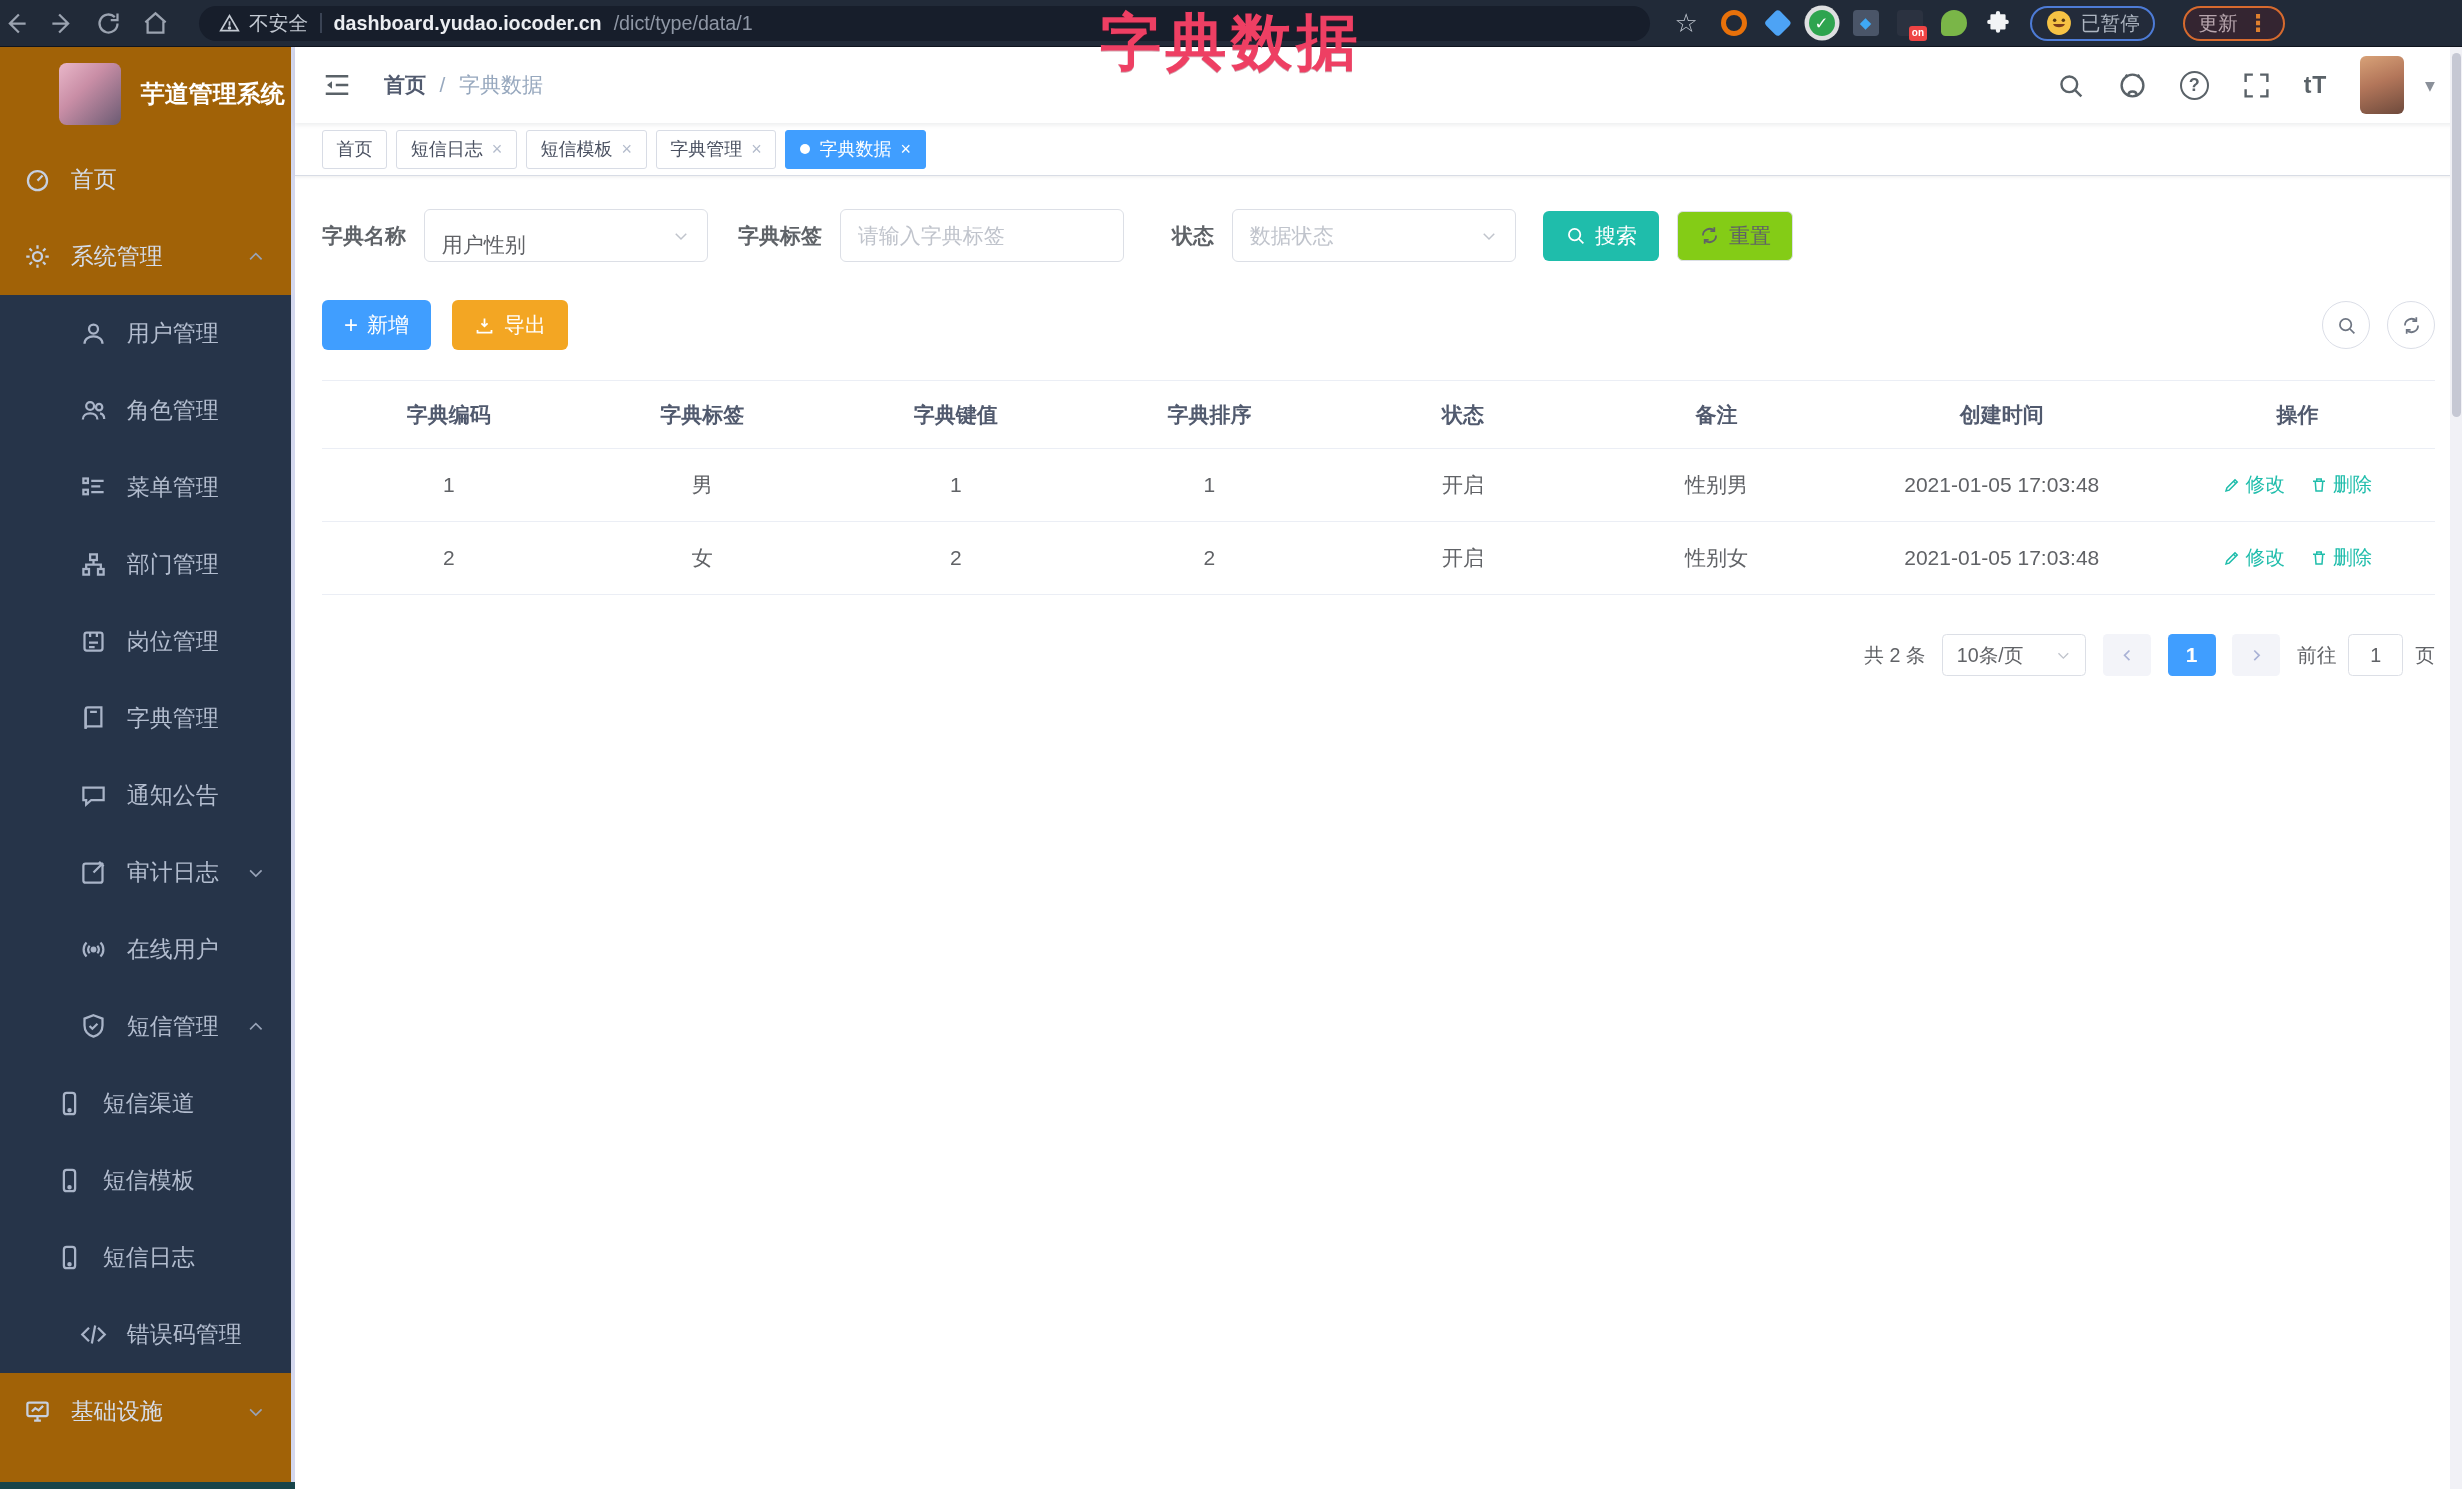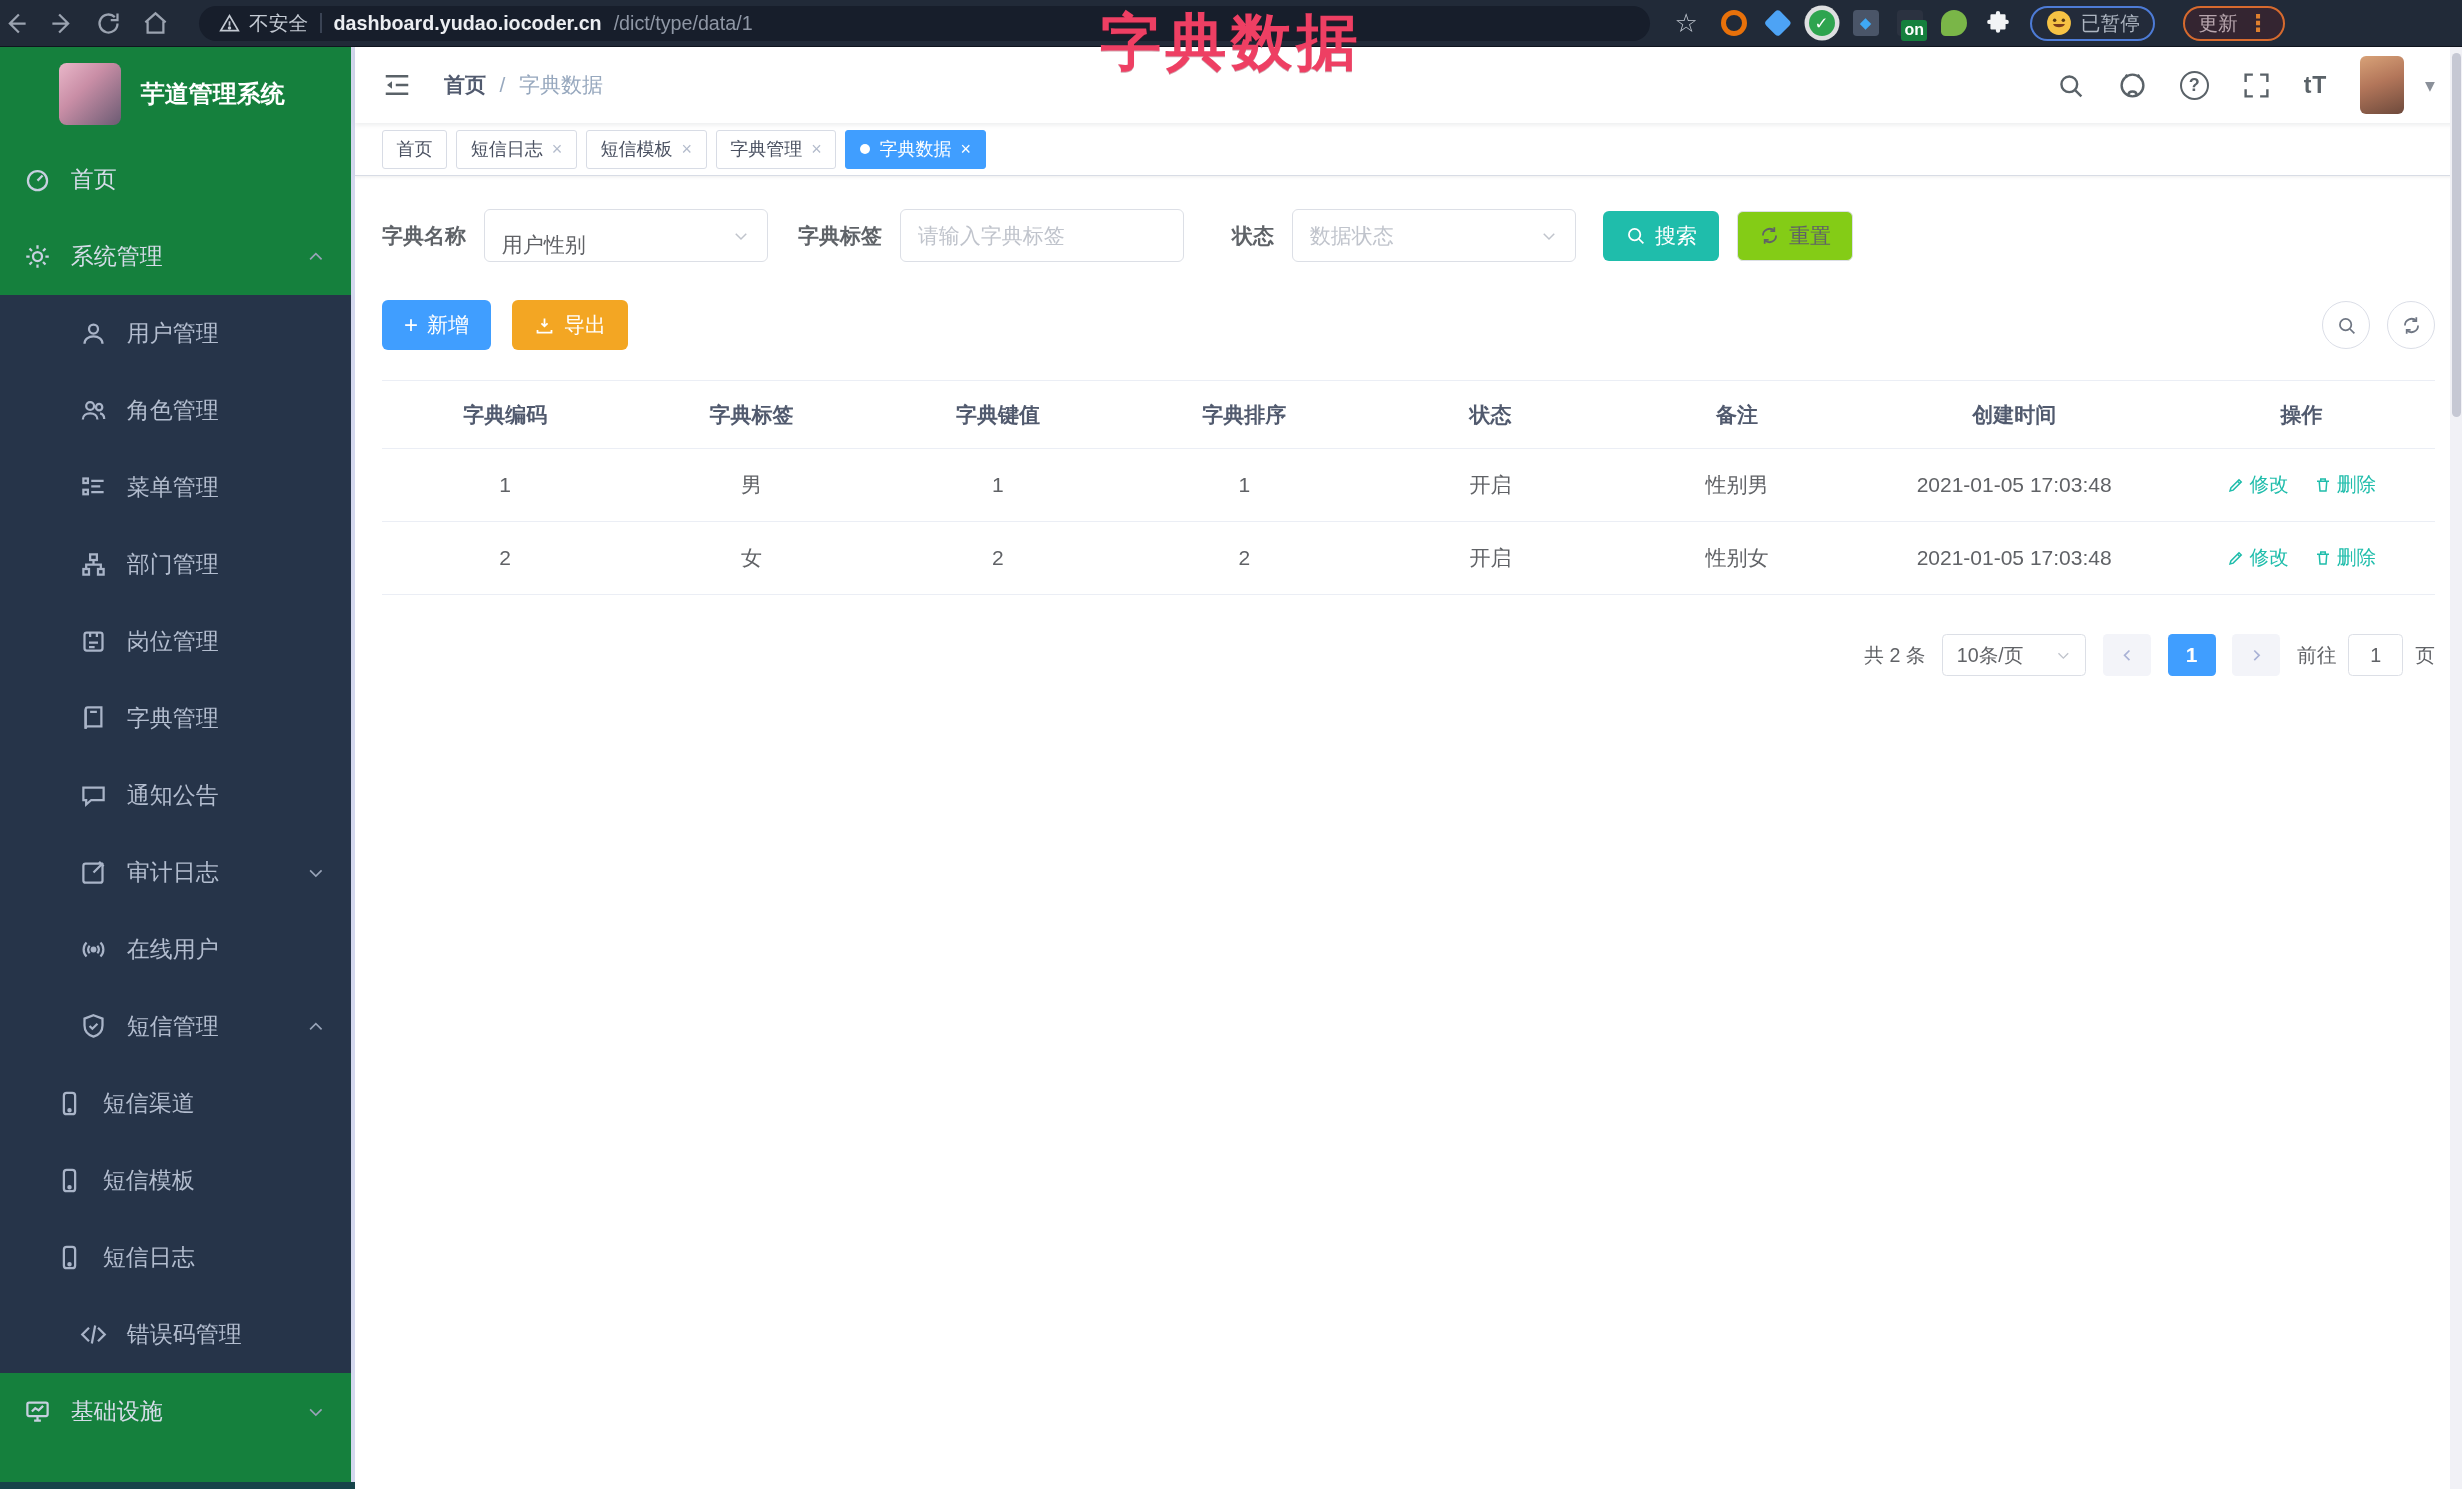--- a/index.html
+++ b/index.html
@@ -16,34 +16,34 @@
   .addr .host { color:#eceef2; font-size:19.7px; font-weight:bold; }
   .addr .path { color:#8f97a5; font-size:19.7px; }
   .star { color:#c3c9d2; font-size:26px; margin-left:4.5px; }
   .exts { display:flex; align-items:center; gap:18px; margin-left:3px; }
   .ext { width:26px; height:26px; position:relative; }
   .ext-ring { border:5.3px solid #e8710a; border-radius:50%; }
   .ext-gem { background:#4da3f5; transform:rotate(45deg); width:19.7px; height:19.7px; margin:3px; border-radius:3.8px; }
   .ext-check { background:#2ea44f; border-radius:50%; box-shadow:0 0 0 4.5px rgba(255,255,255,.85); color:#fff; display:flex; align-items:center; justify-content:center; font-size:16.7px; font-weight:bold; }
   .ext-bars { background:#4a5568; border-radius:3.8px; display:flex; align-items:center; justify-content:center; color:#3fa9f5; font-size:15px; }
   .ext-on { background:#2b3240; border-radius:3.8px; }
-  .ext-on .badge { position:absolute; right:-4.5px; bottom:-4.5px; background:#15803d; color:#fff; font-size:16px; line-height:1; padding:2.3px 3px; border-radius:3px; font-weight:bold; }
+  .ext-on .badge { position:absolute; right:-4.5px; bottom:-4.5px; background:#ef4444; color:#fff; font-size:10px; line-height:1; padding:2.3px 3px; border-radius:3px; font-weight:bold; }
   .ext-leaf { background:#7ab648; border-radius:50% 50% 50% 4.5px; }
   .ext-puzzle { color:#f2f4f6; }
   .chip { height:35px; border-radius:17.4px; display:flex; align-items:center; gap:9px; padding:0 13.6px; font-size:19.7px; }
   .chip.paused { border:2.3px solid #4d7bd6; color:#aeb6c2; background:#232b3a; }
   .chip.update { border:2.3px solid #d66a2e; color:#b7a5ad; background:#342531; margin-left:7.6px;align-items:center; }
   .chip .dots { color:#e0802e; font-size:23px; font-weight:bold; letter-spacing:0; }
 
   
   .overlay-title { position:absolute; top:1.5px; left:50%; transform:translateX(-50%); z-index:50; font-size:61px; font-weight:900; color:#ee3f63; letter-spacing:4.5px; text-shadow:0 0.8px 0 rgba(120,0,30,.35); }
 
   
   .app { display:flex; height:1443px; }
-  .sidebar { width:355px; background:#15803d; position:relative; flex:0 0 auto; color:#d5dce8; }
+  .sidebar { width:295px; background:#a16207; position:relative; flex:0 0 auto; color:#d5dce8; }
   .sidebar .edge { position:absolute; top:0; right:0; width:4.5px; height:100%; background:#d4d8ee; }
   .sidebar .bottom-strip { position:absolute; bottom:0; left:0; width:100%; height:7.6px; background:#17444a; }
   .logo-row { height:94px; display:flex; align-items:center; padding-left:59px; gap:19.7px; }
   .logo-img { width:62px; height:62px; border-radius:7.6px; background:linear-gradient(135deg,#e9b7c9 0%,#c98ea6 40%,#6b5b73 100%); flex:0 0 auto; }
   .logo-title { font-size:24px; font-weight:bold; color:#fff; }
   .menu-item { height:77px; display:flex; align-items:center; gap:19.7px; padding-left:24px; position:relative; font-size:23px; cursor:pointer; }
   .menu-item .mi { width:27px; height:27px; flex:0 0 auto; color:#c7d0e0; }
   .menu-item.lv2 { padding-left:80px; background:#263449; color:#b3bdcf; }
   .menu-item.lv2 .mi { color:#a9b4c8; }
   .menu-item.lv3 { padding-left:56px; background:#263449; color:#b3bdcf; }

